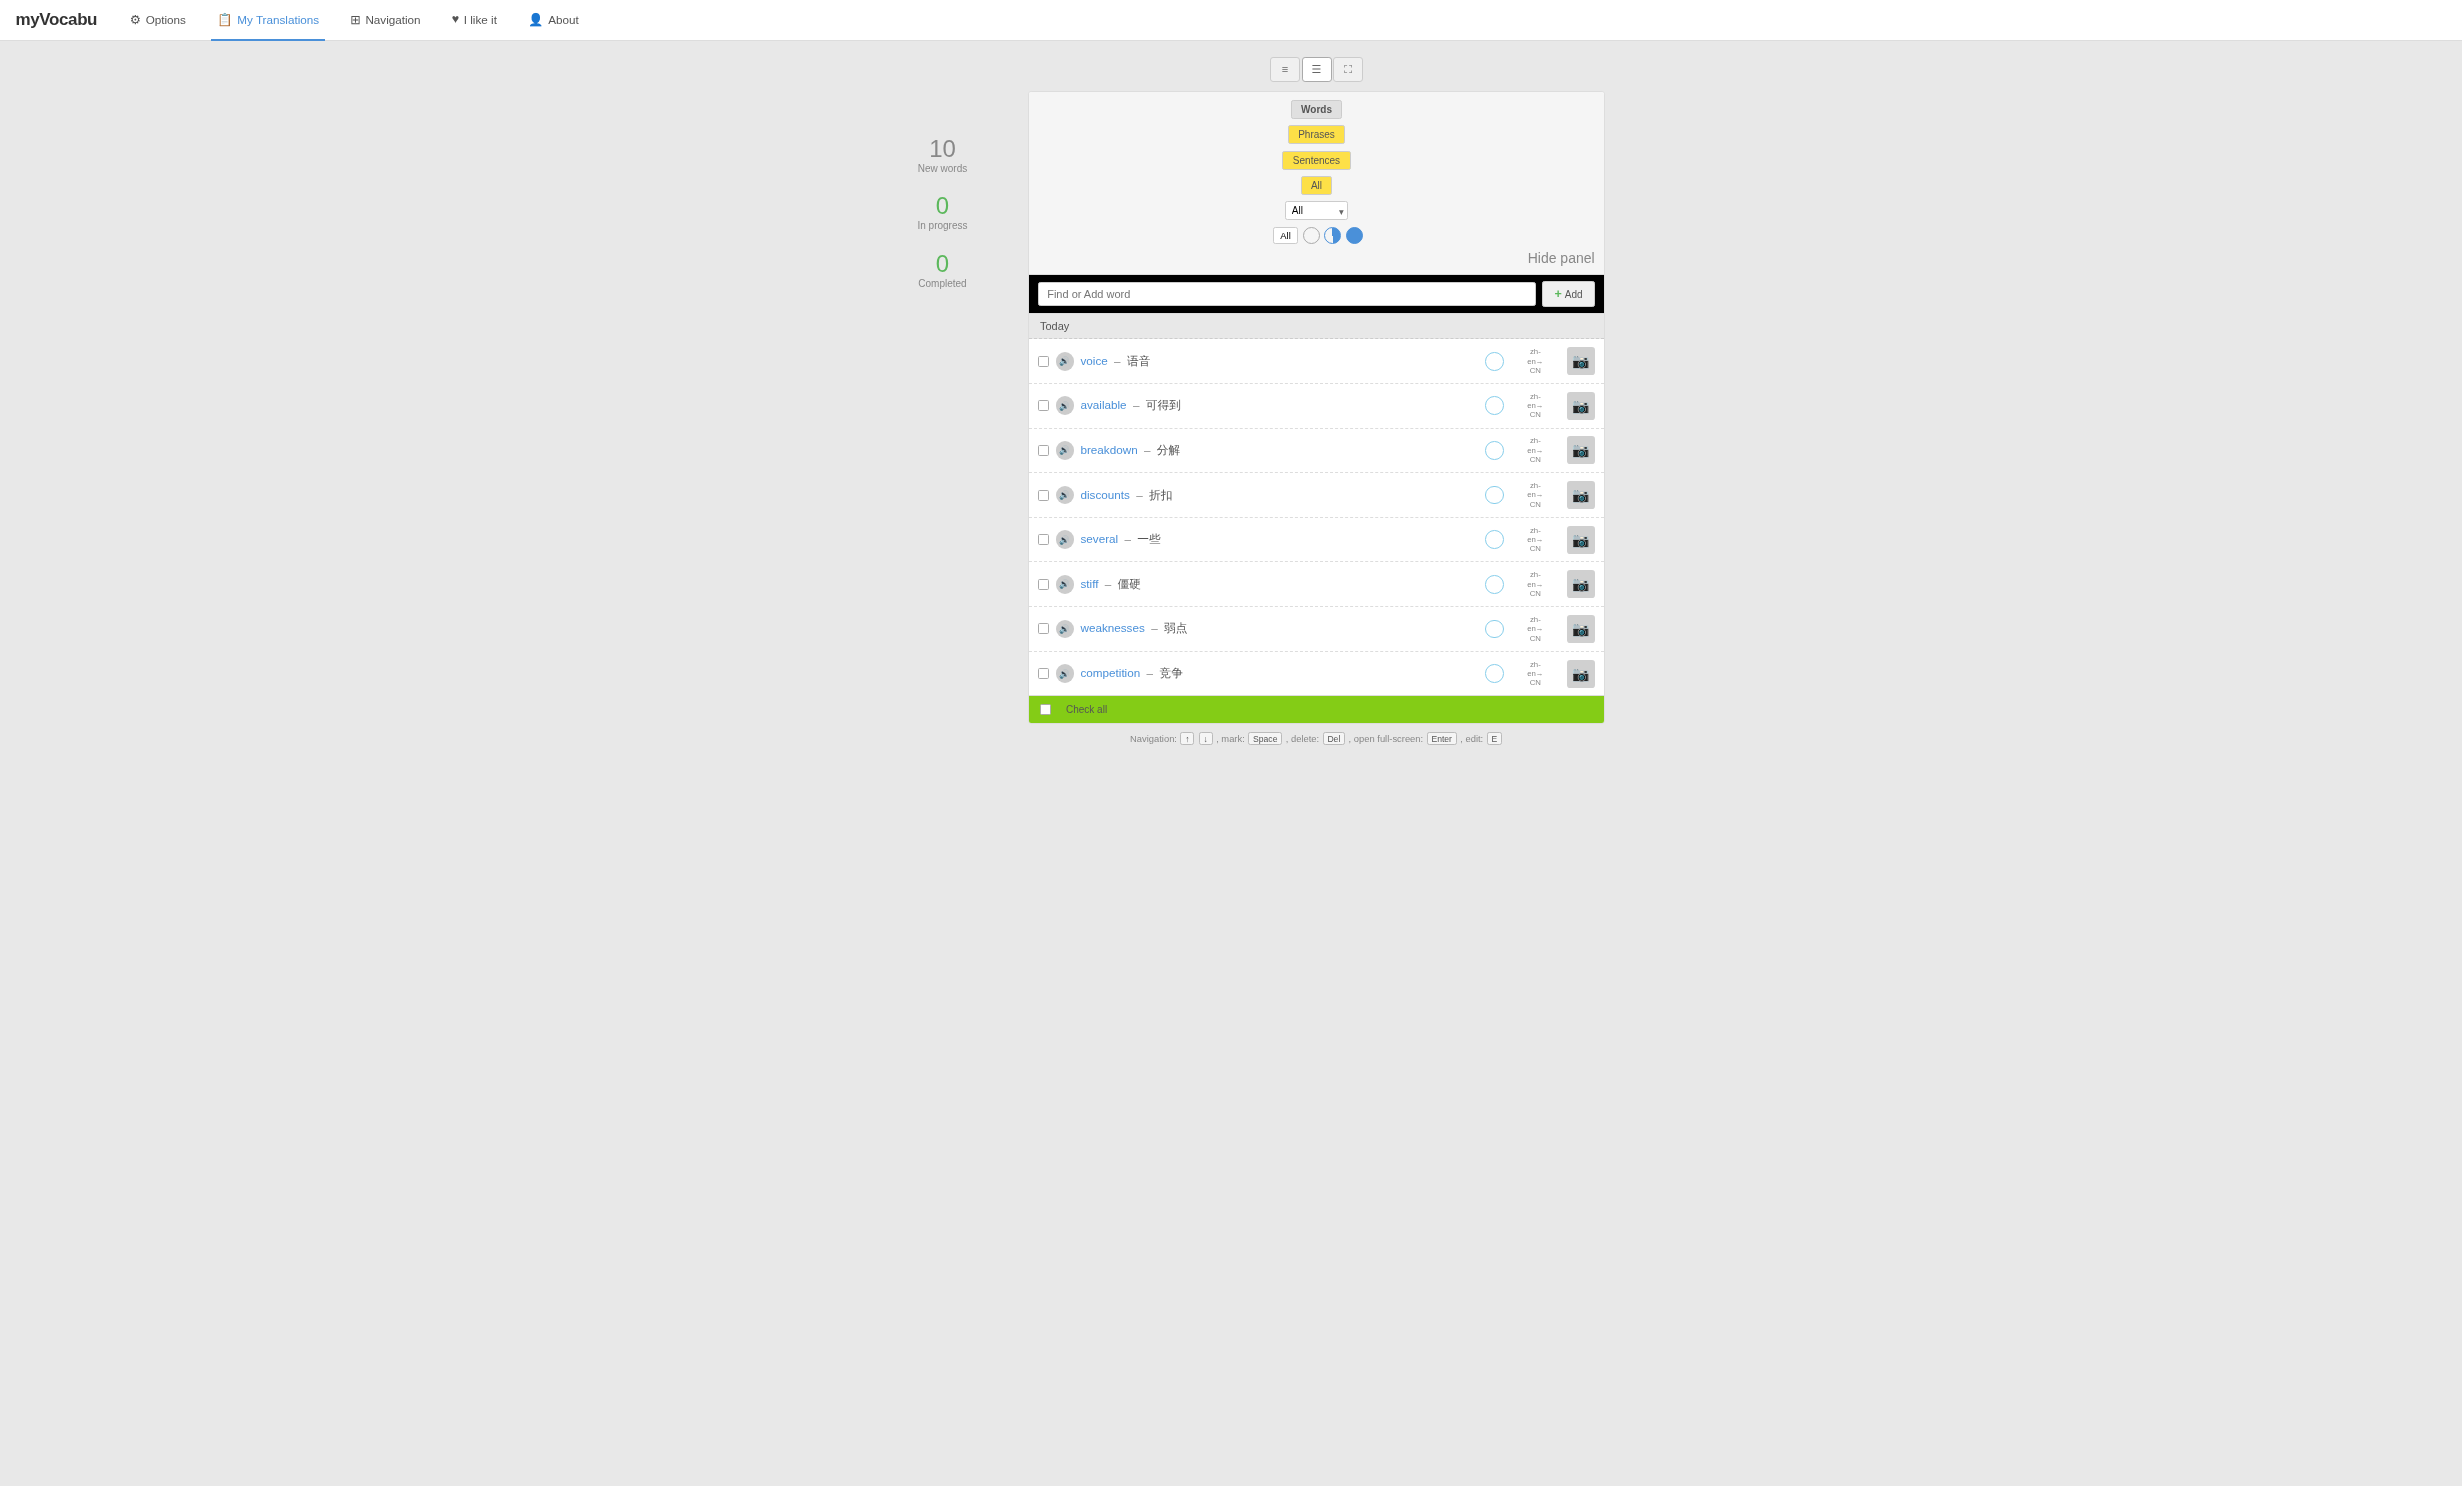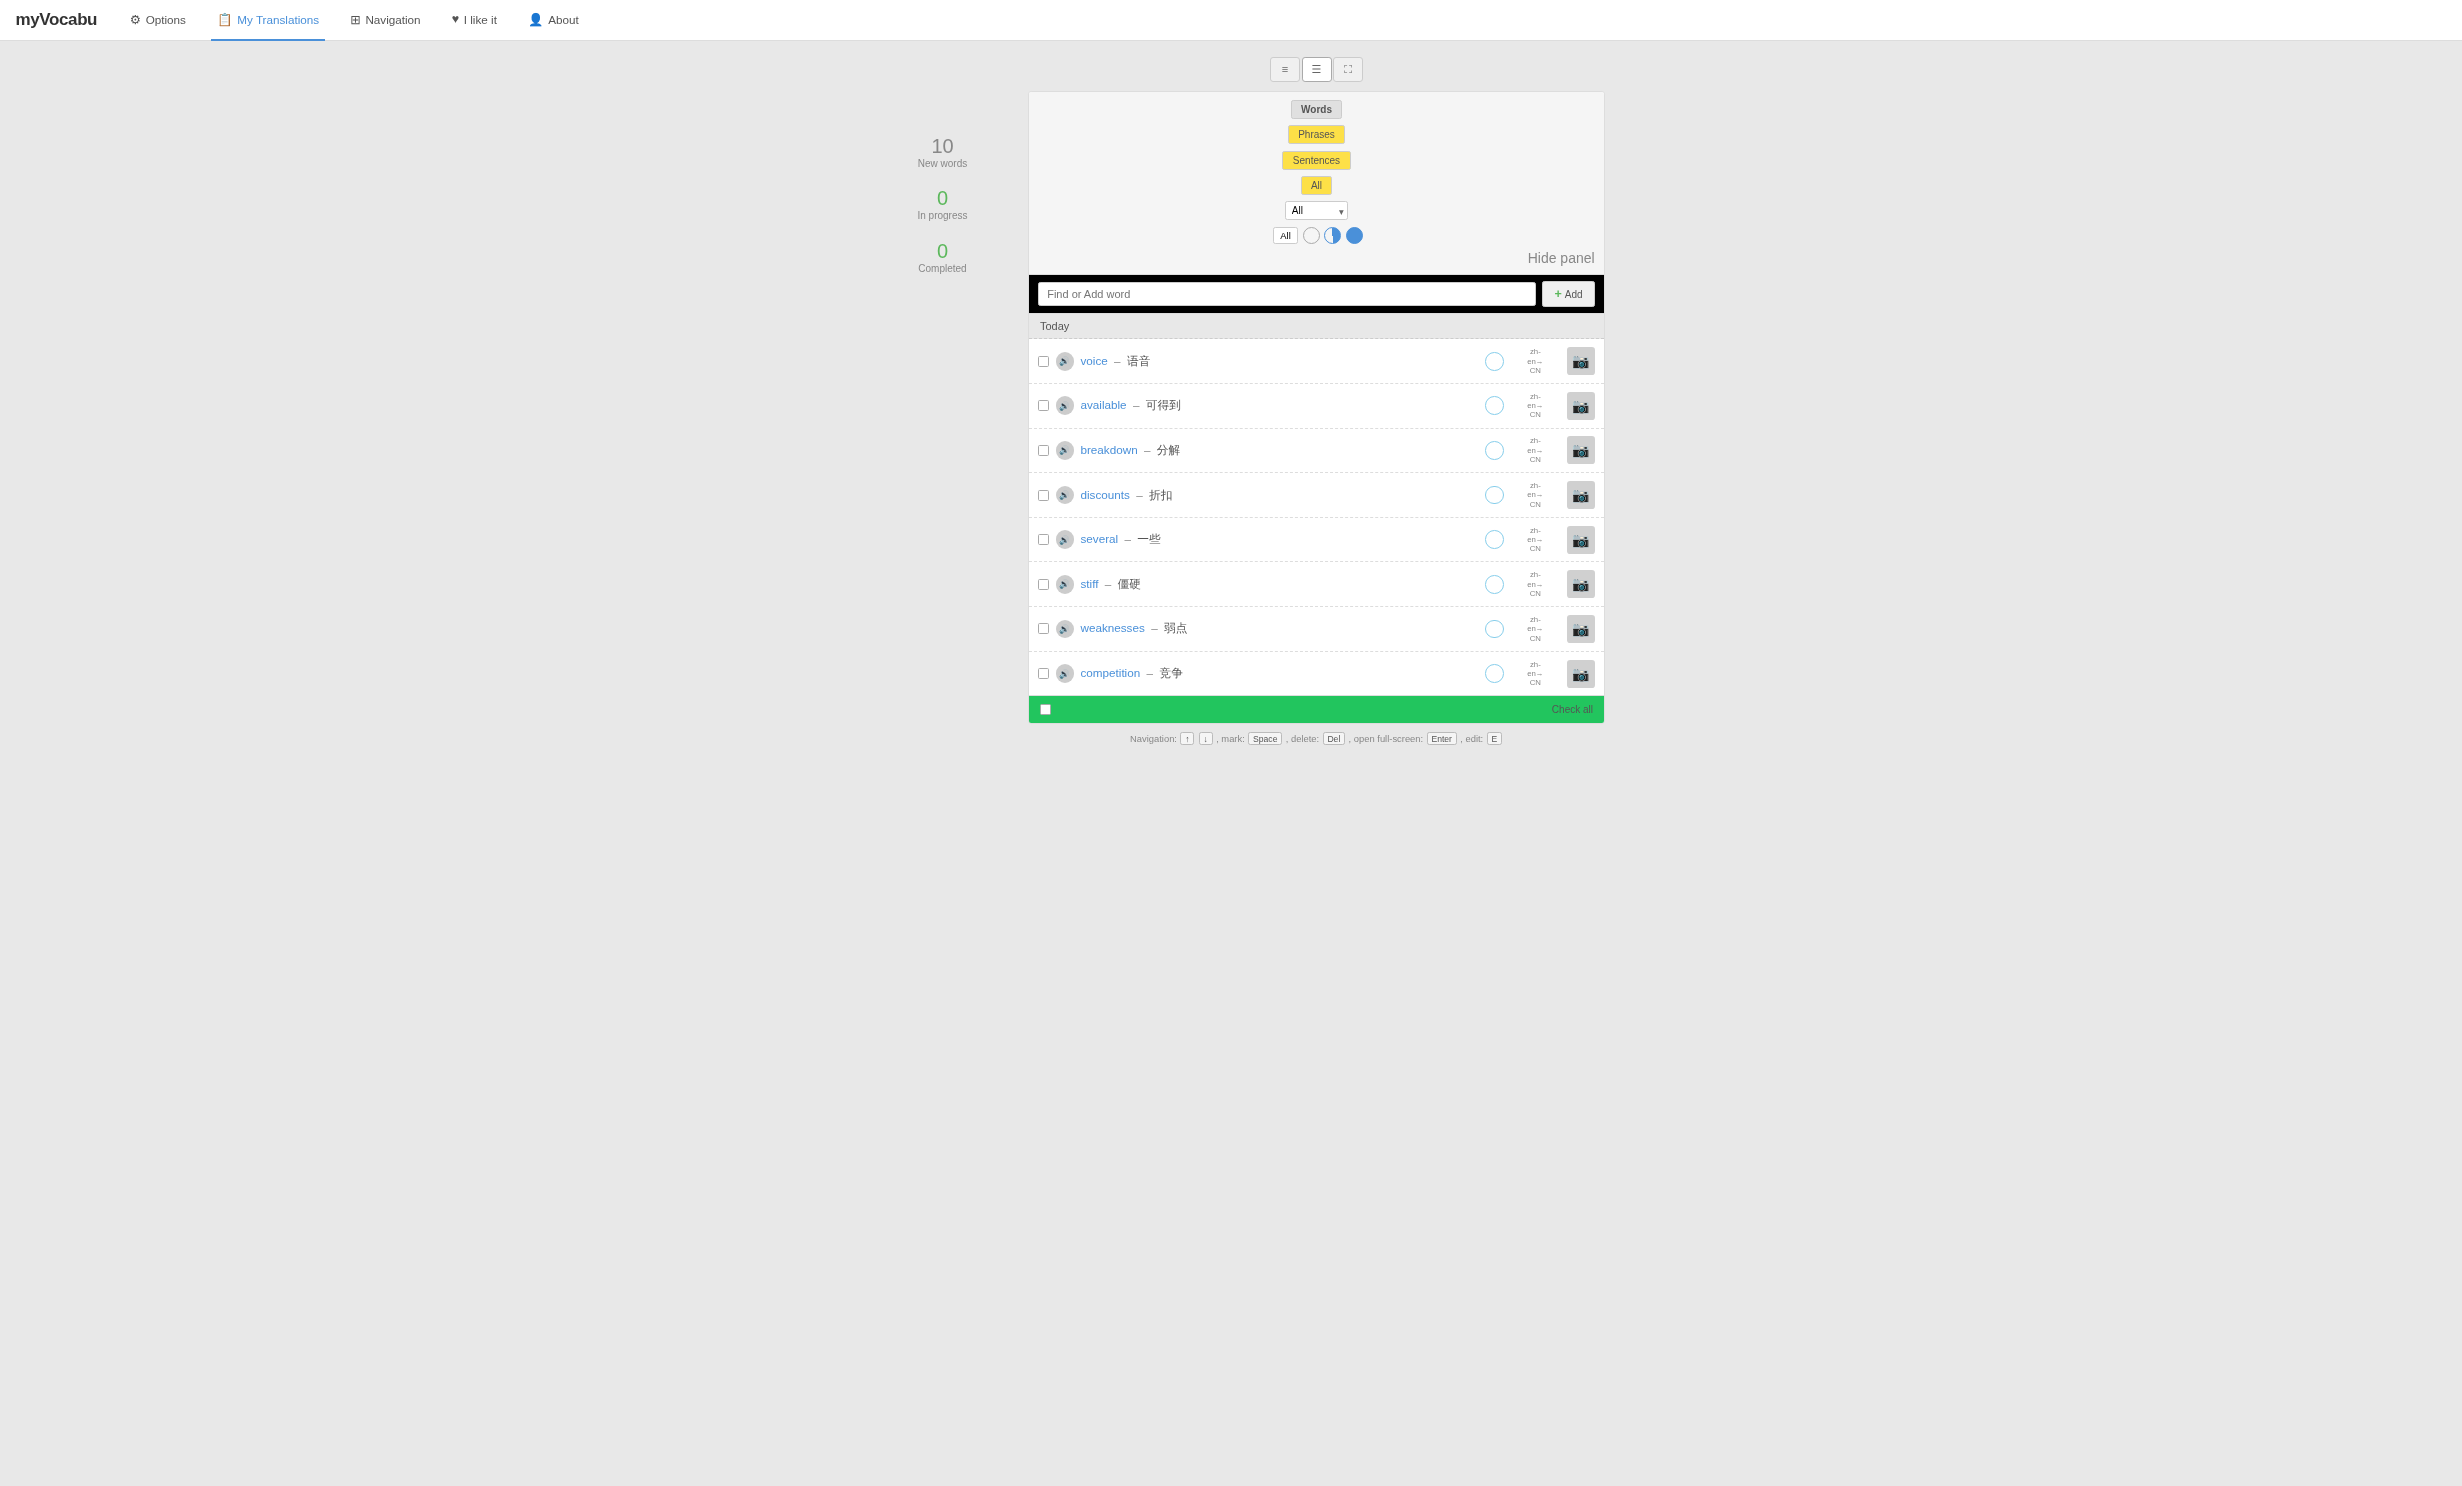--- a/index.html
+++ b/index.html
@@ -59,21 +59,21 @@
     .sidebar {
       width: 171px;
       padding-top: 78px;
       text-align: center;
       flex-shrink: 0;
     }
     .stat-block {
       margin-bottom: 18.7px;
     }
     .stat-number {
-      font-size: 20px;
+      font-size: 24px;
       font-weight: 300;
       color: #888;
     }
     .stat-number.green { color: #5cb85c; }
     .stat-label {
       font-size: 10px;
       color: #888;
     }
 
     
@@ -328,26 +328,25 @@
       align-items: center;
       justify-content: center;
       cursor: pointer;
       font-size: 14px;
       color: #888;
     }
 
     
     .check-all-footer {
       padding: 7.8px 11px;
-      background: #22c55e;
+      background: #84cc16;
       border-top: 0.8px solid #ddd;
       display: flex;
       align-items: center;
       gap: 15px;
-      justify-content: space-between;
     }
     .check-all-cb {
       width: 11px;
       height: 11px;
       border: 0.8px solid #aaa;
       border-radius: 1.6px;
       background: #fff;
       cursor: pointer;
     }
     .check-all-label {

